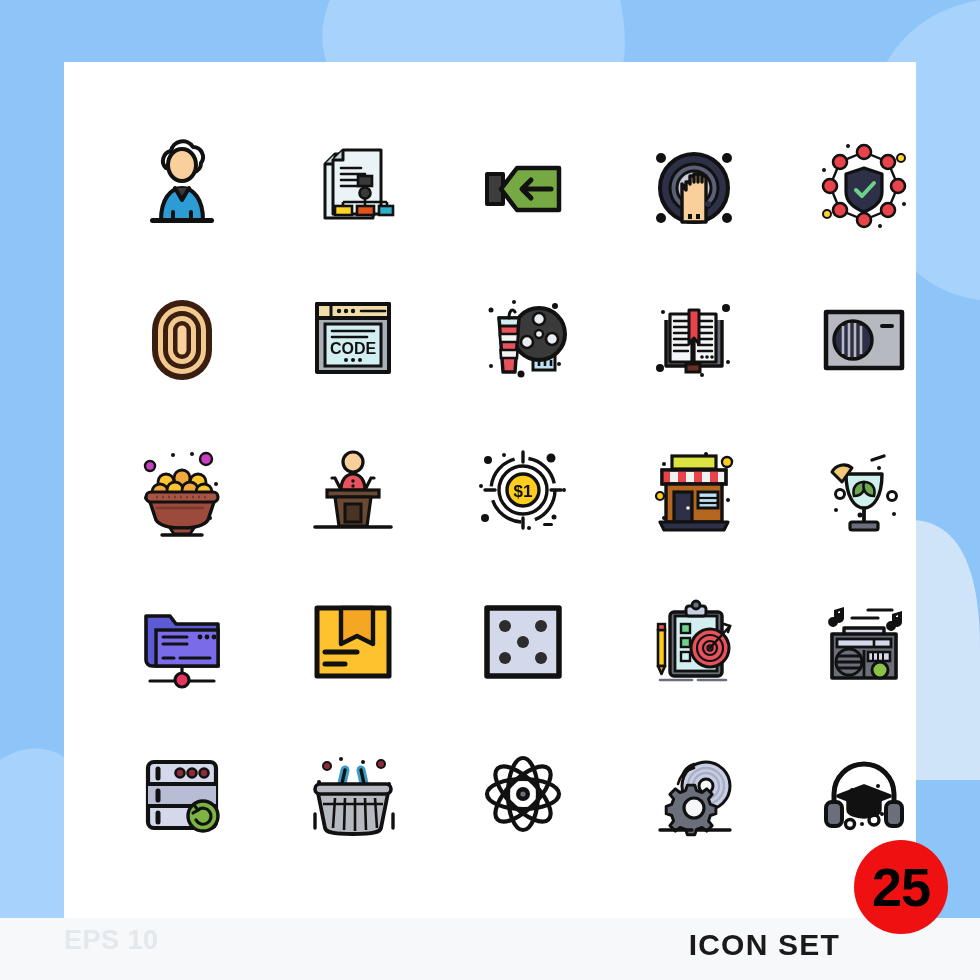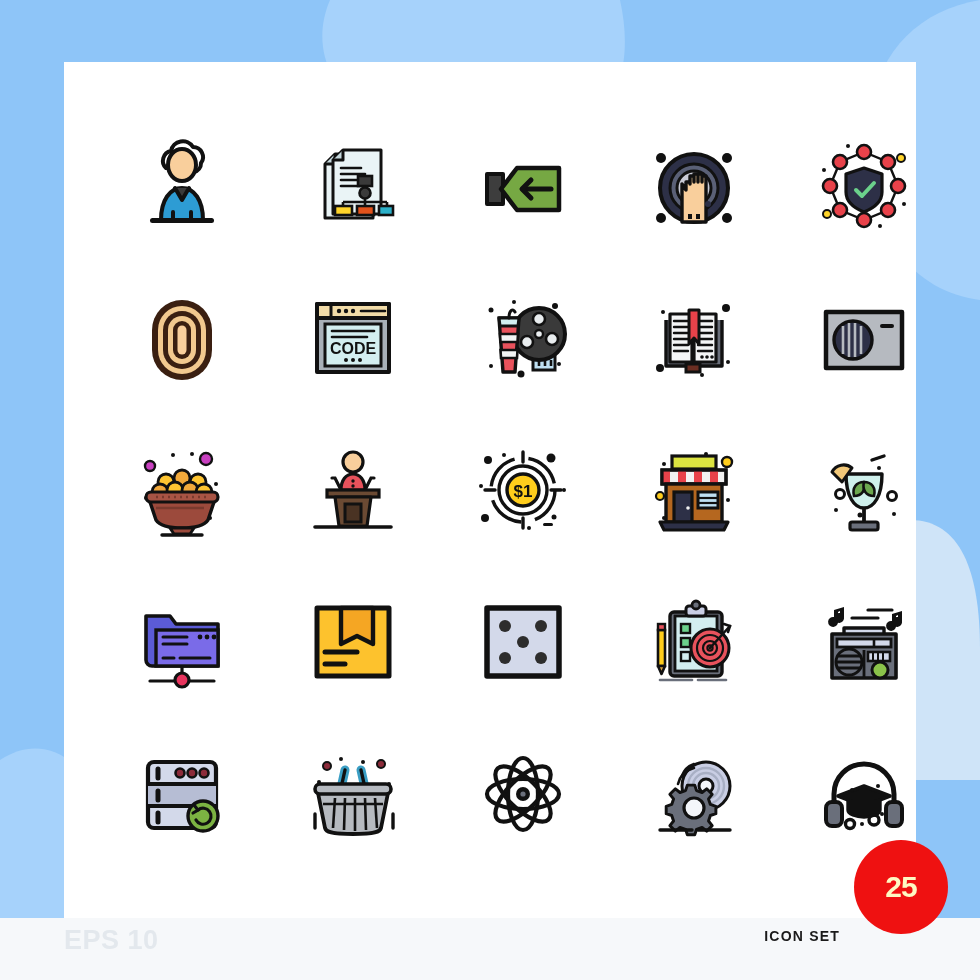--- a/index.html
+++ b/index.html
@@ -18,30 +18,30 @@
     position:absolute;left:0;top:918px;width:980px;height:62px;
     background:#F6F8FA;z-index:3;
   }
   #eps{
     position:absolute;left:64px;top:925px;z-index:5;
     font-size:27px;font-weight:bold;color:#E3E8ED;letter-spacing:0.5px;
     font-family:"Liberation Sans",sans-serif;
   }
   #iconset{
     position:absolute;right:140px;top:928px;z-index:5;
-    font-size:14px;font-weight:bold;color:#1A1A1A;letter-spacing:1.2px;
+    font-size:30px;font-weight:bold;color:#1A1A1A;letter-spacing:1.2px;
     font-family:"Liberation Sans",sans-serif;
   }
   #badge{
     position:absolute;right:32px;top:840px;width:94px;height:94px;
     border-radius:50%;background:#EF1111;z-index:6;
     display:flex;align-items:center;justify-content:center;
   }
   #badge span{
-    color:#fef9c3;font-size:30px;font-weight:bold;line-height:1;
+    color:#000000;font-size:54px;font-weight:bold;line-height:1;
     font-family:"Liberation Sans",sans-serif;letter-spacing:-1px;
   }
   #grid{
     position:absolute;left:64px;top:110px;width:852px;height:760px;
     z-index:4;
     display:grid;
     grid-template-columns:repeat(5,1fr);
     grid-template-rows:repeat(5,1fr);
   }
   .cell{display:flex;align-items:center;justify-content:flex-end;}

